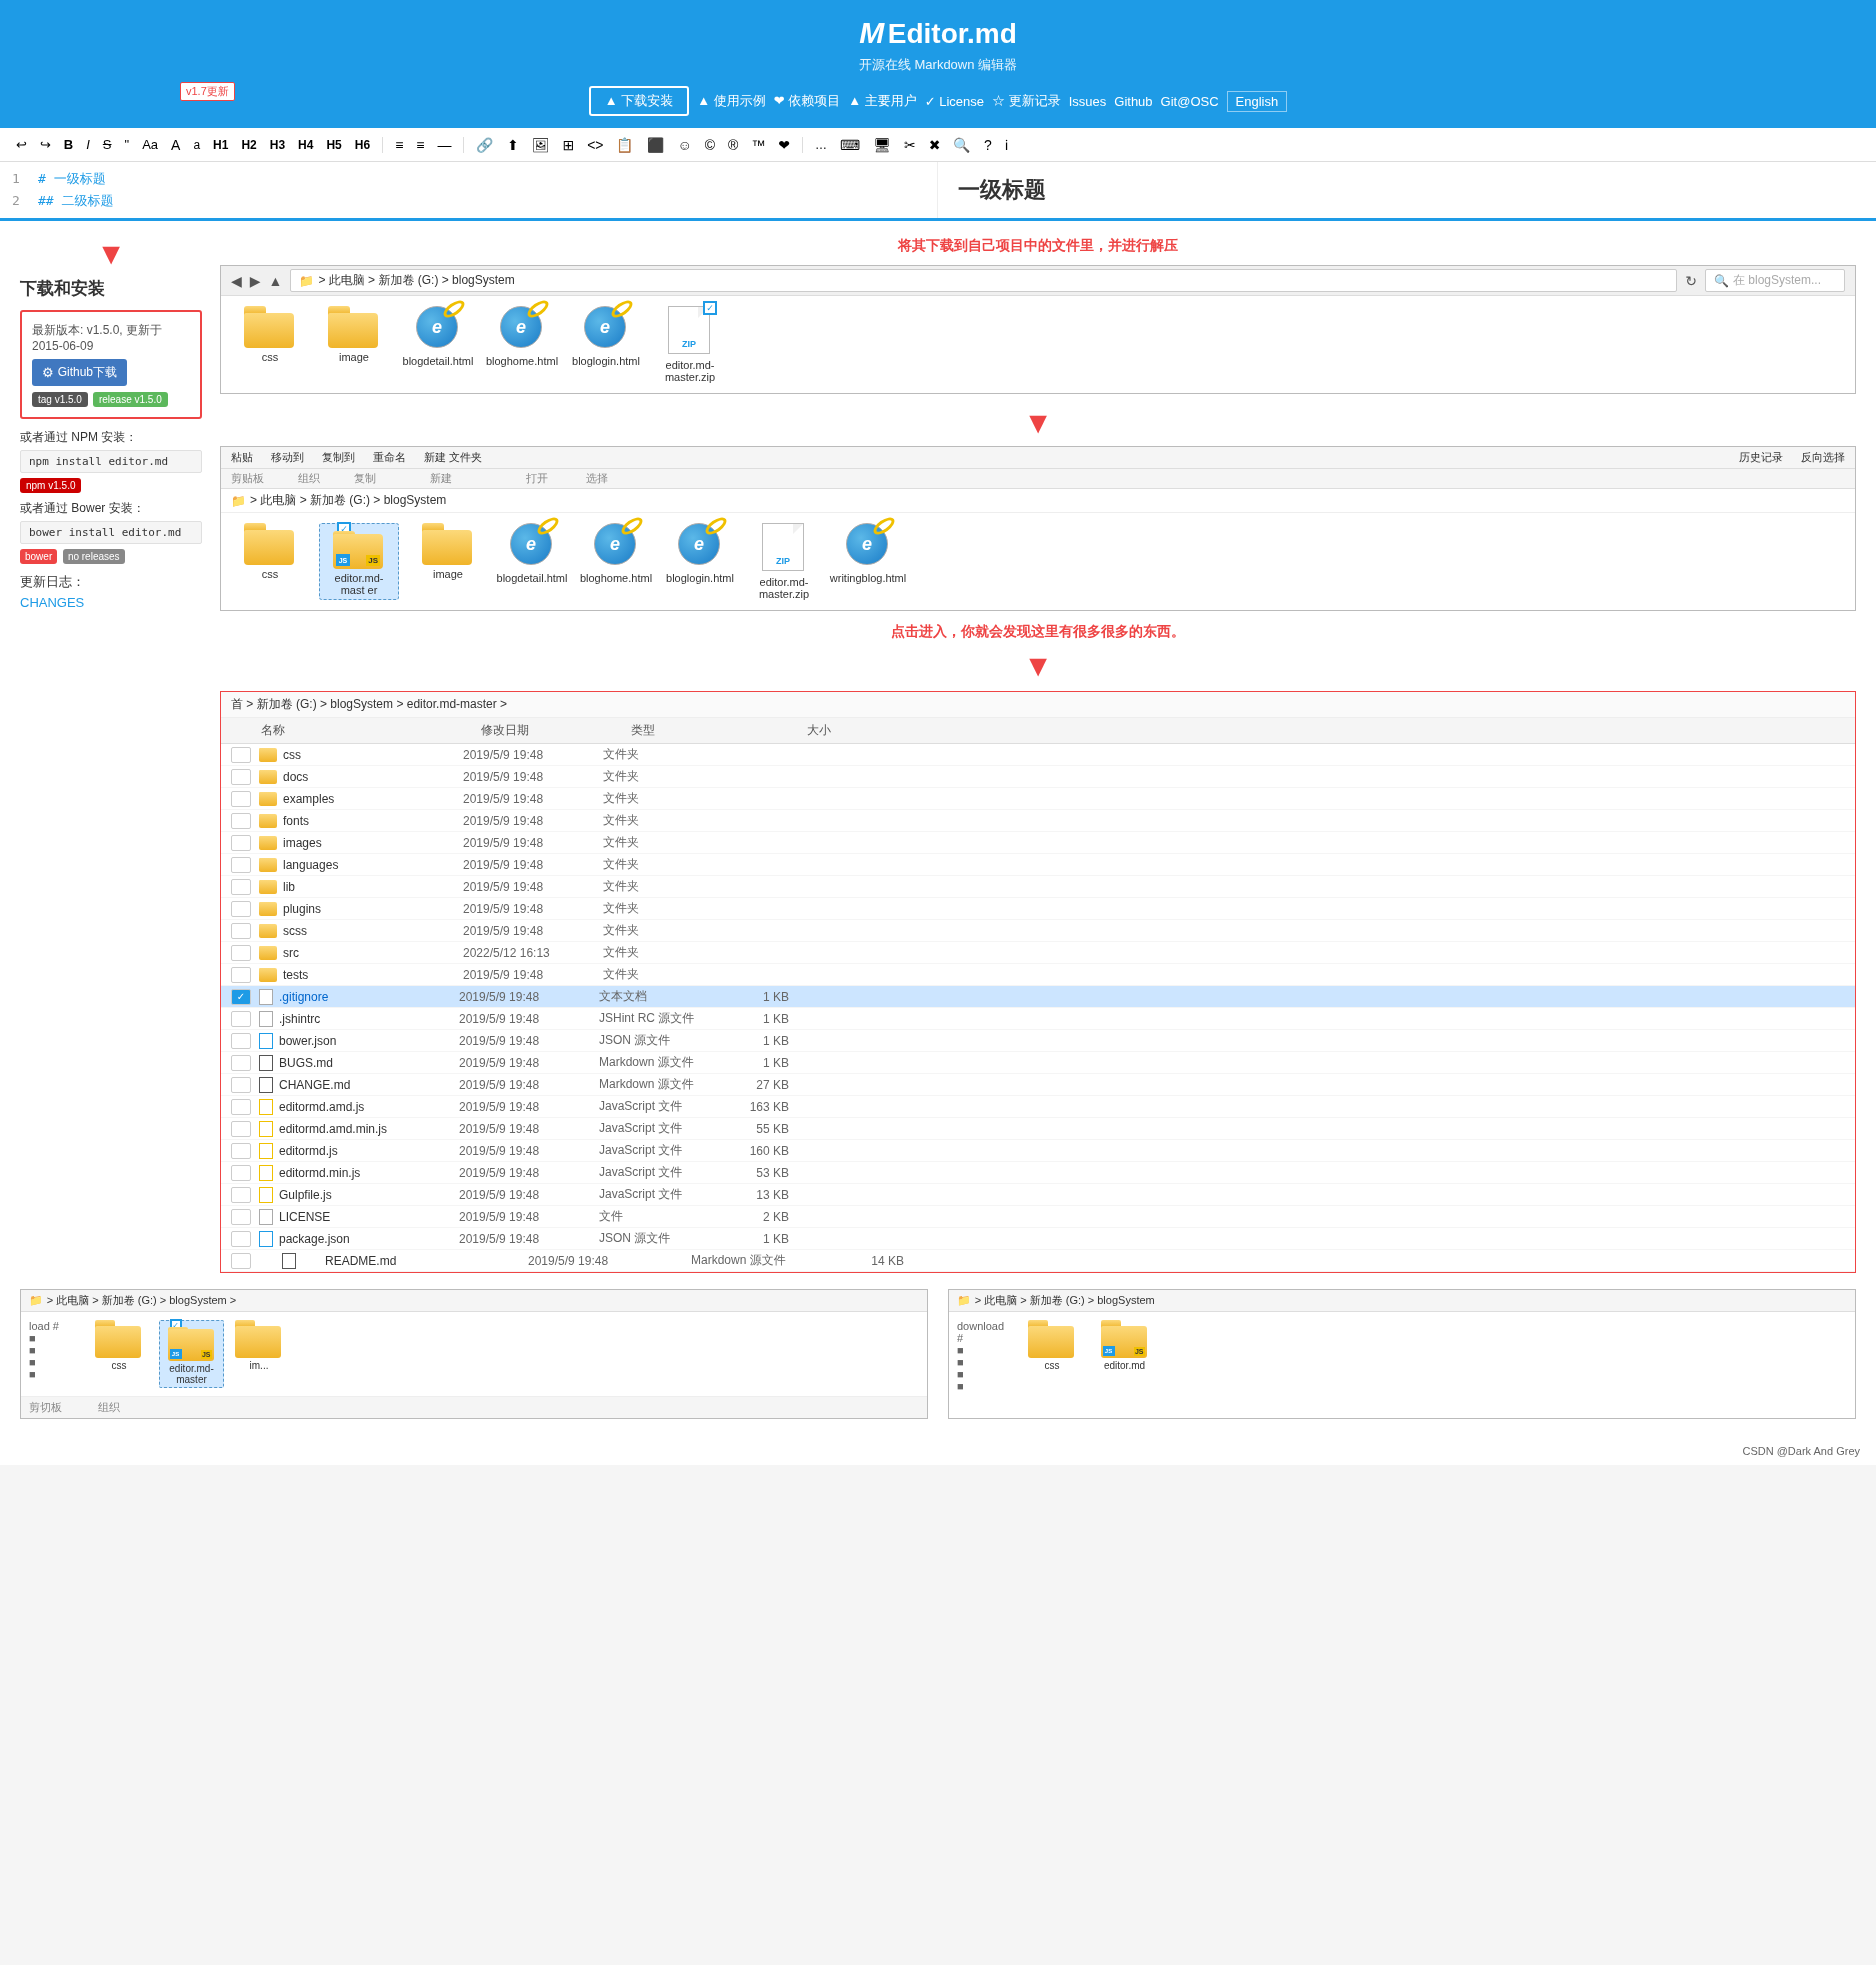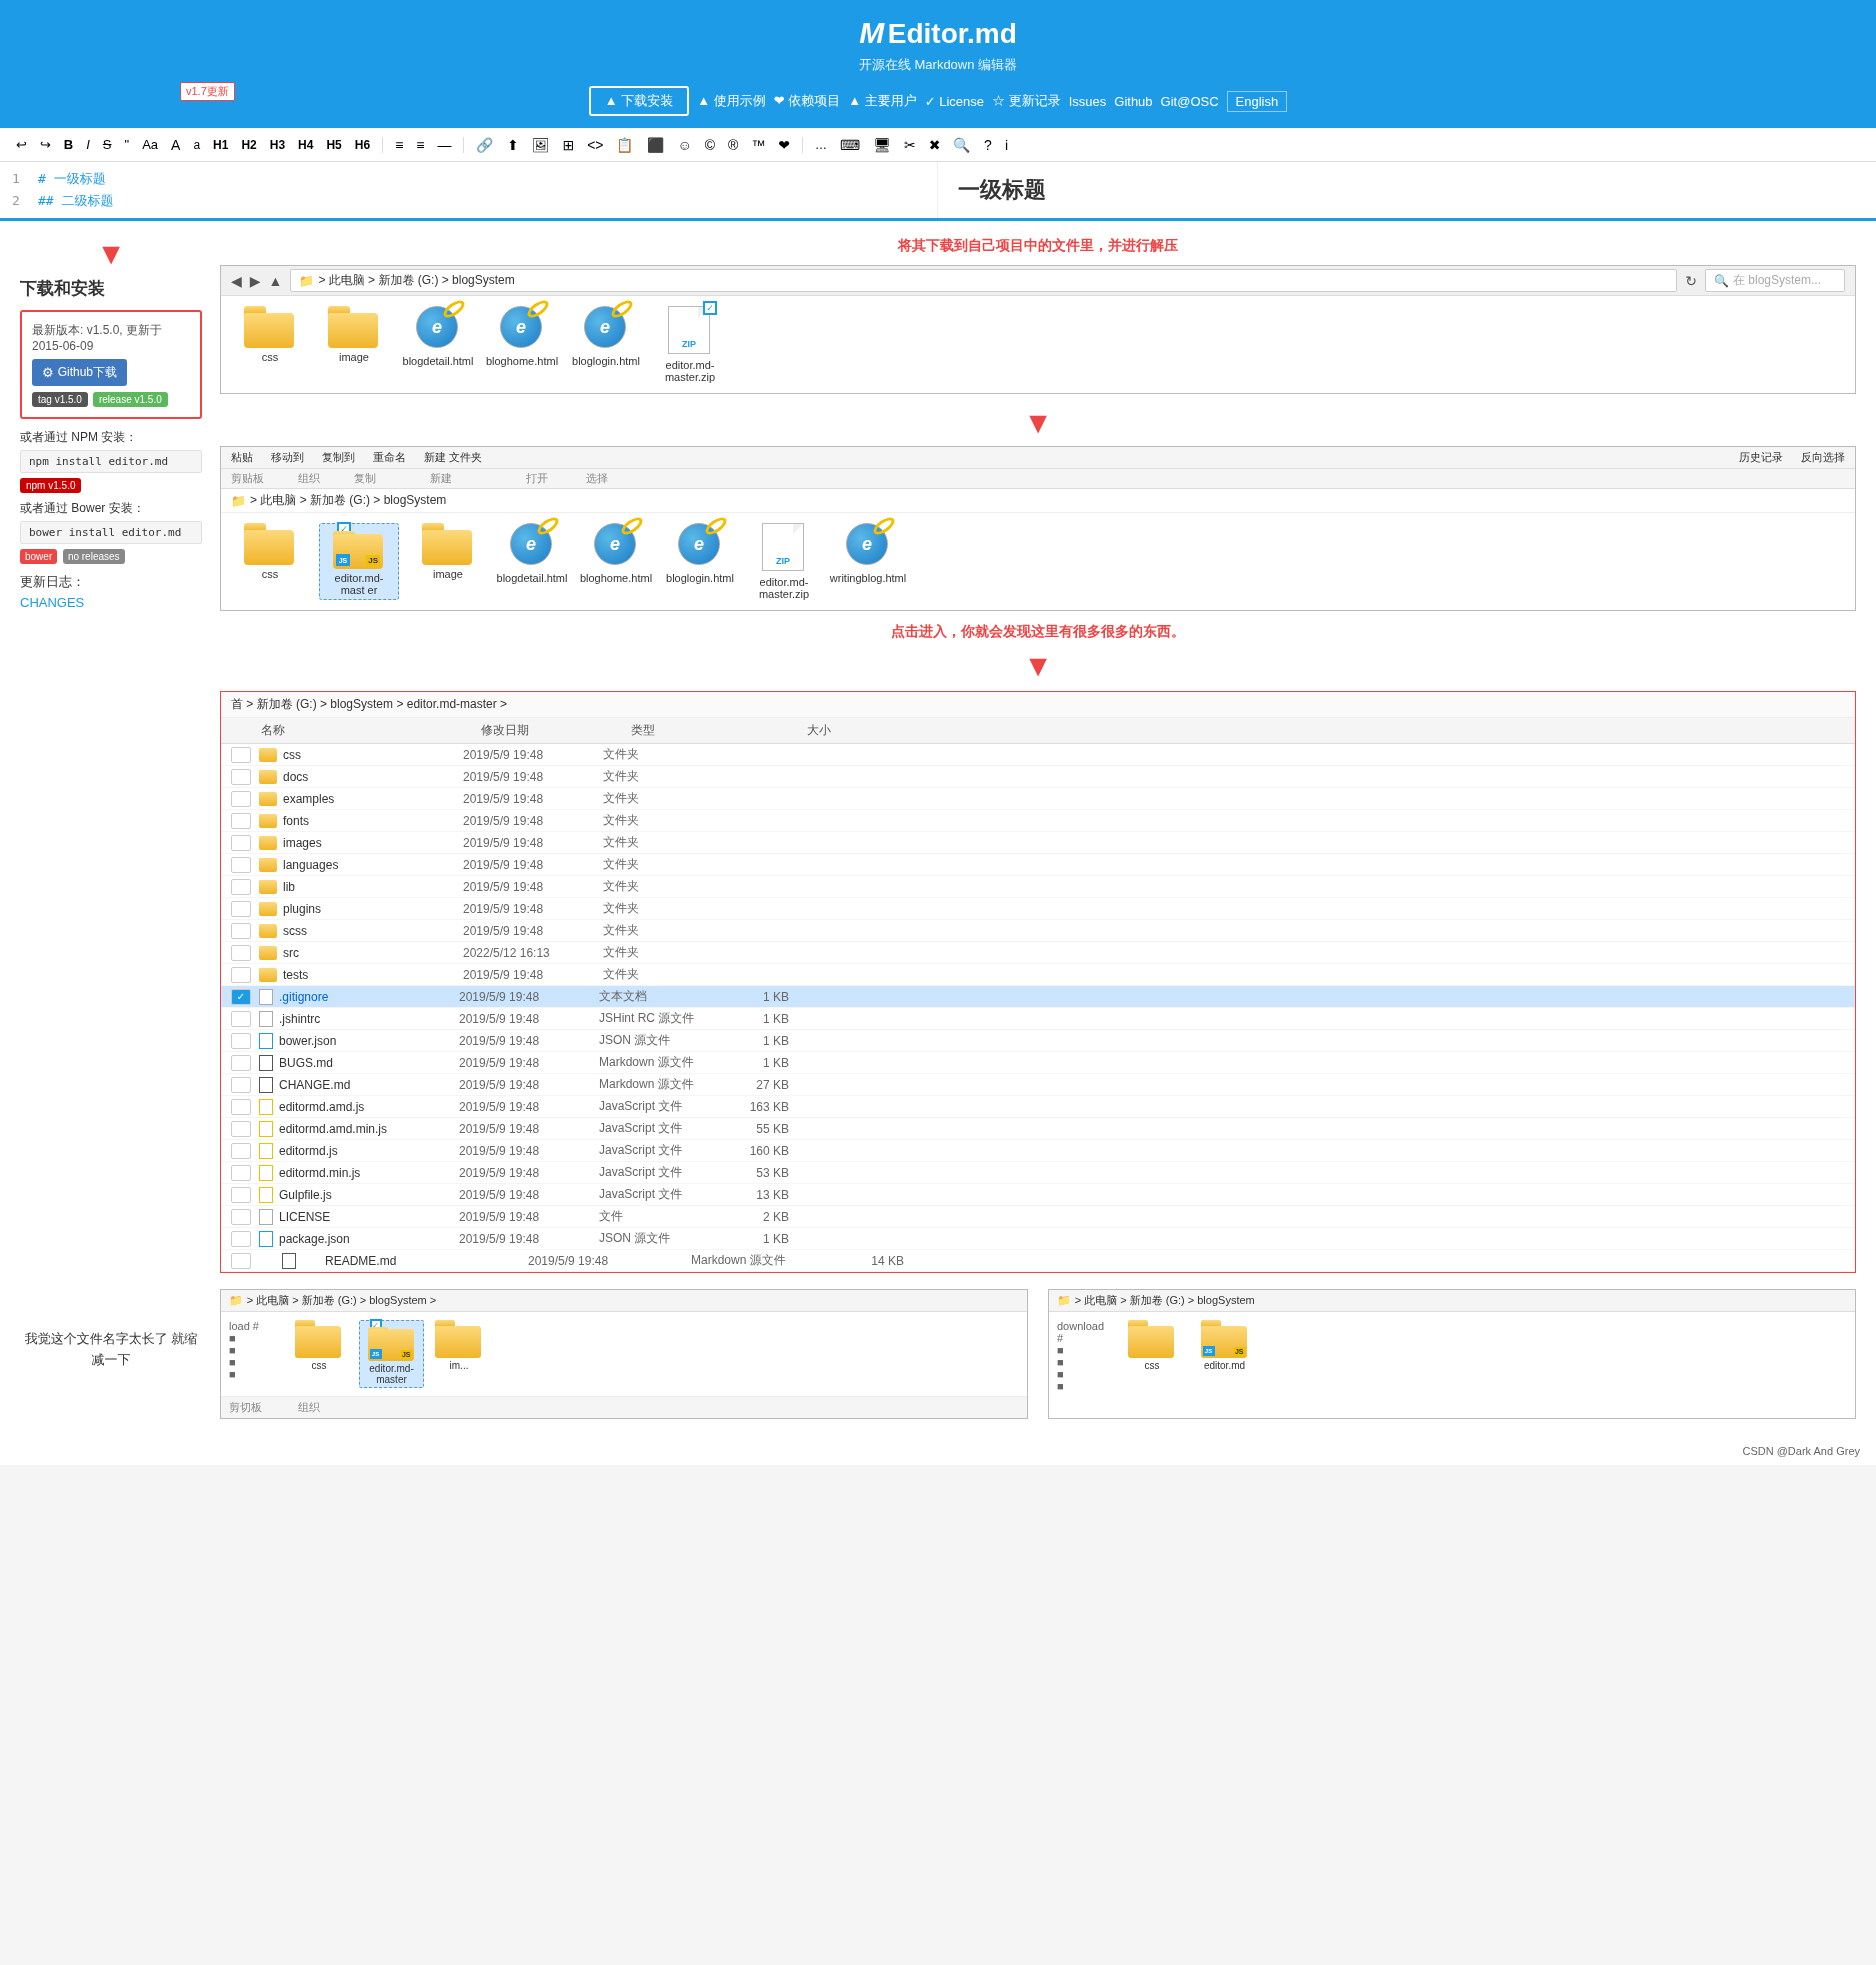--- a/index.html
+++ b/index.html
@@ -524,26 +524,20 @@
               <div style="width: 130px; color: rgb(102, 102, 102);">Markdown 源文件</div>
               <div style="width: 60px; color: rgb(102, 102, 102); text-align: right;">14 KB</div>
             </div>
           </div>
       </div>
     </div>
   </div>
 
   <div style="display:flex; gap:0; padding:0 20px 20px; background:white;">
 
-    <div style="width:200px; flex-shrink:0; padding-right:18px; display:flex; flex-direction:column; justify-content:center;">
-      <div style="color:#333; font-size:13px; text-align:center; line-height:1.6; margin-bottom:8px;">
-        <span>我觉这个文件名字太长了
-就缩减一下</span>
-      </div>
-    </div>
     <div style="flex:1;">
 
       <div style="display:flex; gap:20px;">
 
         <div style="flex:1; border:1px solid #bbb; background:white; font-size:12px;">
           <div style="padding:3px 8px; background:#f5f5f5; border-bottom:1px solid #ddd; font-size:11px; display:flex; align-items:center; gap:4px;">
             <span>📁</span>
             <span>&gt; 此电脑 &gt; 新加卷 (G:) &gt; blogSystem &gt;</span>
           </div>
           <div style="display:flex; gap:10px; padding:8px; flex-wrap:wrap; align-items:flex-start;">

